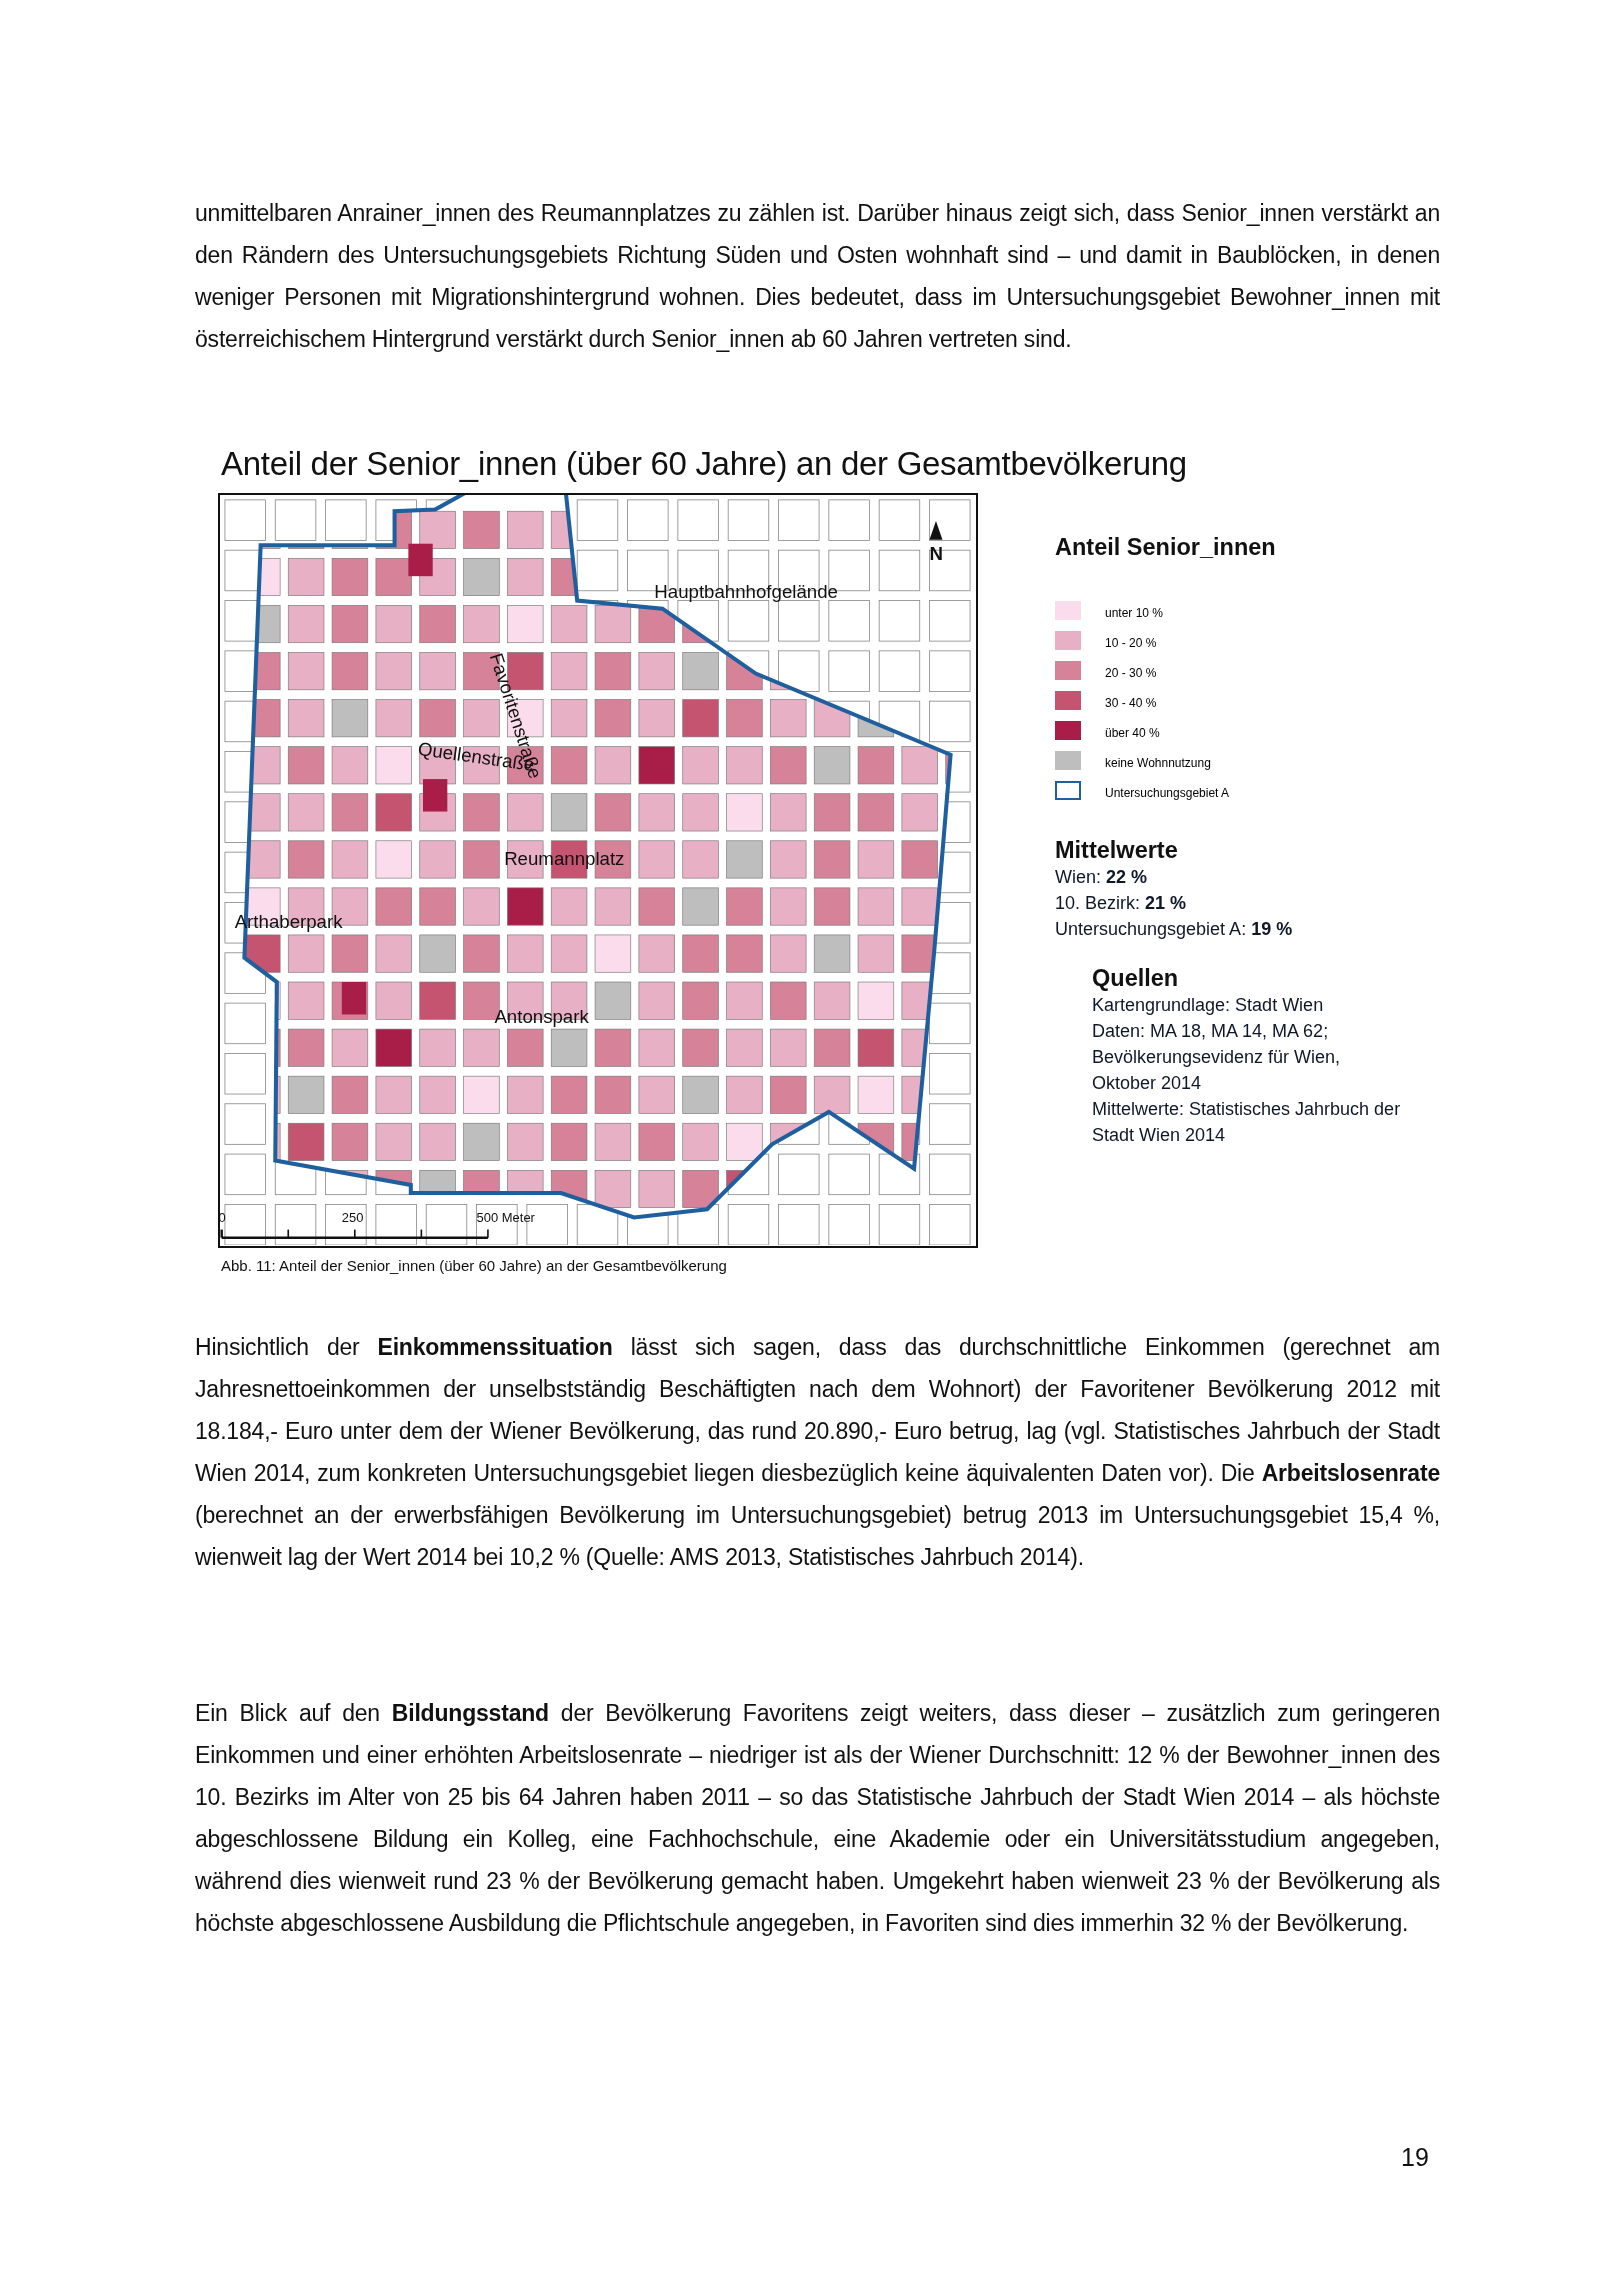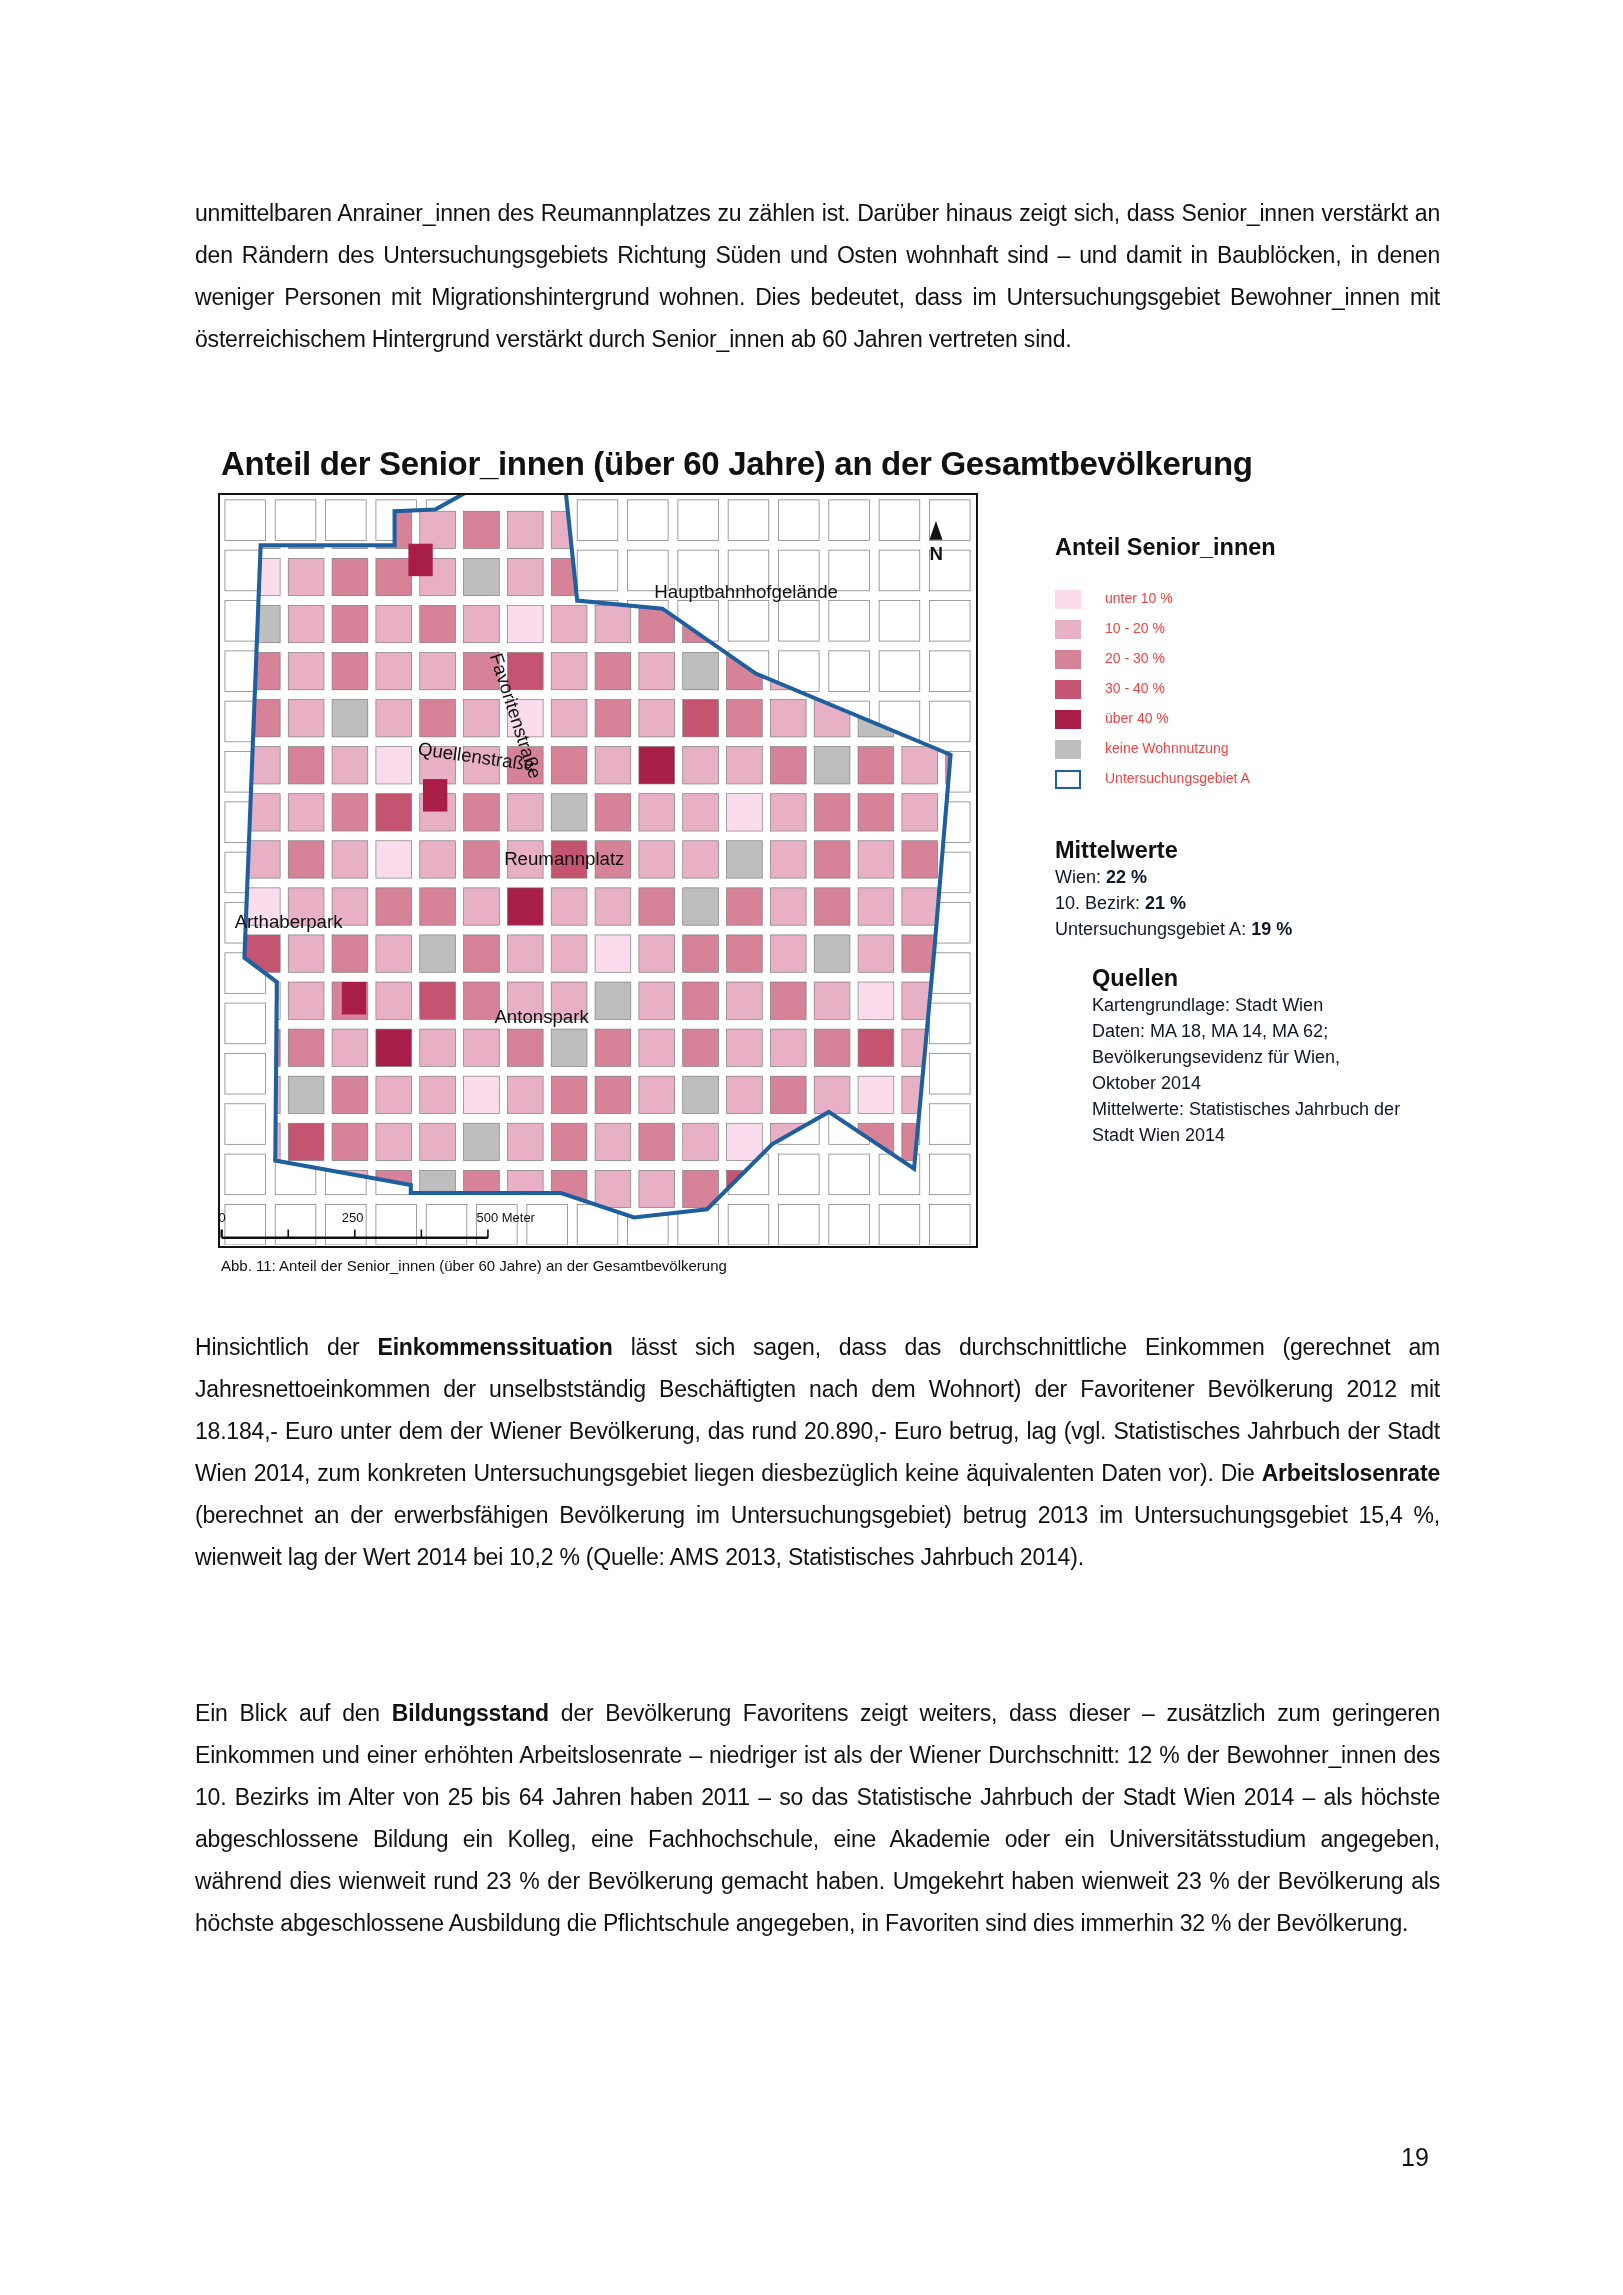--- a/index.html
+++ b/index.html
@@ -4,29 +4,29 @@
 <style>
   html, body { margin: 0; padding: 0; background: #ffffff; }
   body { width: 1623px; height: 2295px; position: relative; overflow: hidden;
          font-family: "Liberation Sans", "DejaVu Sans", sans-serif; color: #111; }
   .para { position: absolute; left: 195px; width: 1245px; font-size: 23px; line-height: 42px;
           text-align: justify; font-family: "Liberation Sans", sans-serif; letter-spacing: -0.2px; }
   .para b { font-weight: bold; }
   #p1 { top: 192px; }
   #p2 { top: 1326px; }
   #p3 { top: 1692px; }
-  #fig-title { position: absolute; left: 221px; top: 445px; font-size: 33px; font-weight: bold;
+  #fig-title { position: absolute; left: 221px; top: 445px; font-size: 33px; font-weight: normal;
                font-family: "Liberation Sans", sans-serif; letter-spacing: -0.3px; }
   #map-frame { position: absolute; left: 218px; top: 493px; width: 760px; height: 755px;
                border: 2.4px solid #111; box-sizing: border-box; background: #fff; overflow: hidden; }
   #map-frame svg { position: absolute; left: 0; top: 0; }
   #caption { position: absolute; left: 221px; top: 1257px; font-size: 15px; font-family: "Liberation Sans", sans-serif; }
   #legend { position: absolute; left: 1055px; top: 526px; width: 390px; font-family: "Liberation Sans", sans-serif; }
   .leg-title { font-size: 23.5px; font-weight: bold; margin-bottom: 29px; margin-top: 8px; }
-  .leg-row { display: flex; align-items: flex-start; height: 30px; font-size: 14px; color: #ef4444; }
+  .leg-row { display: flex; align-items: flex-end; height: 30px; font-size: 12px; color: #000000; }
   .sw { width: 26px; height: 18.7px; margin-right: 24px; box-sizing: border-box; }
   .sec-title { font-size: 23.5px; font-weight: bold; margin-top: 0; line-height: 28px; }
   .sec-line { font-size: 18px; line-height: 26px; color: #0f172a; }
   #mittel { position: absolute; left: 1055px; top: 836px; width: 390px; }
   #quellen { position: absolute; left: 1055px; top: 964px; width: 390px; margin-left: 37px; }
   #page-number { position: absolute; left: 1401px; top: 2143px; font-size: 25px; font-family: "Liberation Sans", sans-serif; }
   .map-label { font-family: "Liberation Sans", sans-serif; font-size: 23px; fill: #111; }
   .scale-label { font-family: "Liberation Sans", sans-serif; font-size: 16px; fill: #111; }
 </style>
 </head>

